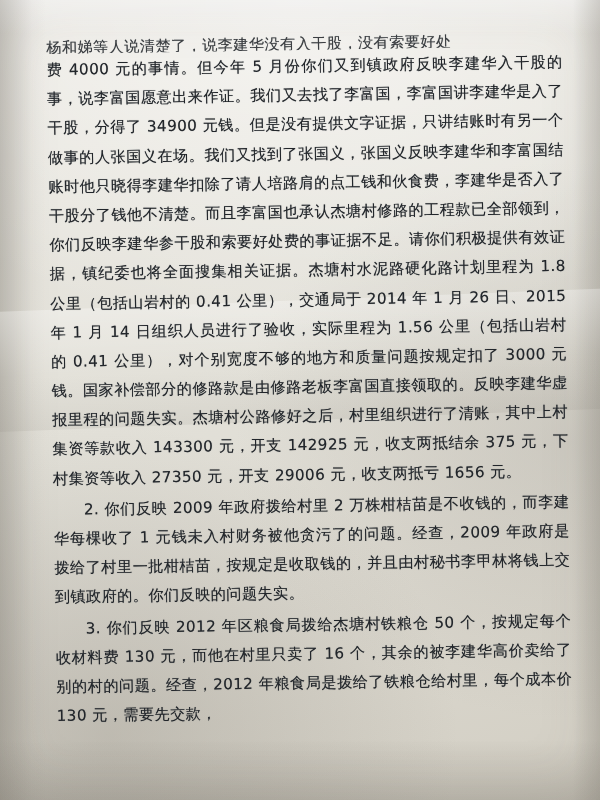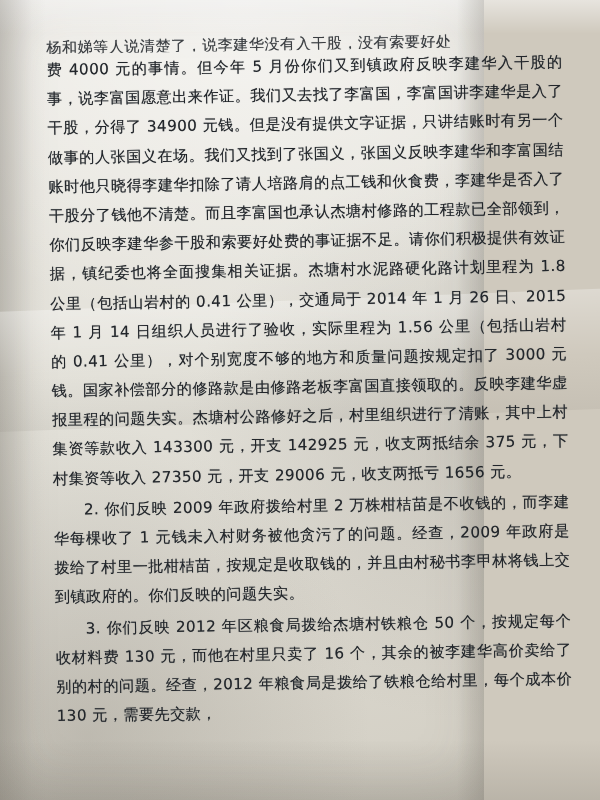--- a/index.html
+++ b/index.html
@@ -12,21 +12,21 @@
     overflow: hidden;
     background: #cfc9bd;
     font-family: "DejaVu Sans", sans-serif;
   }
 
   
   #paper-sheet {
     position: absolute;
     left: 0;
     top: 0;
-    width: 484px;
+    width: 600px;
     height: 800px;
     background:
       radial-gradient(ellipse 140% 70% at 50% 0%, rgba(255,255,255,0.55), rgba(255,255,255,0) 60%),
       radial-gradient(ellipse 90% 60% at 18% 92%, rgba(120,115,105,0.28), rgba(120,115,105,0) 65%),
       radial-gradient(ellipse 80% 50% at 95% 55%, rgba(150,145,135,0.25), rgba(150,145,135,0) 70%),
       linear-gradient(165deg, #eceae4 0%, #e8e6df 22%, #e2e0d8 48%, #dcd9d0 70%, #d2cec3 100%);
     box-shadow: inset 0 0 60px rgba(90,85,75,0.18);
     text-decoration: underline;
   }
 

